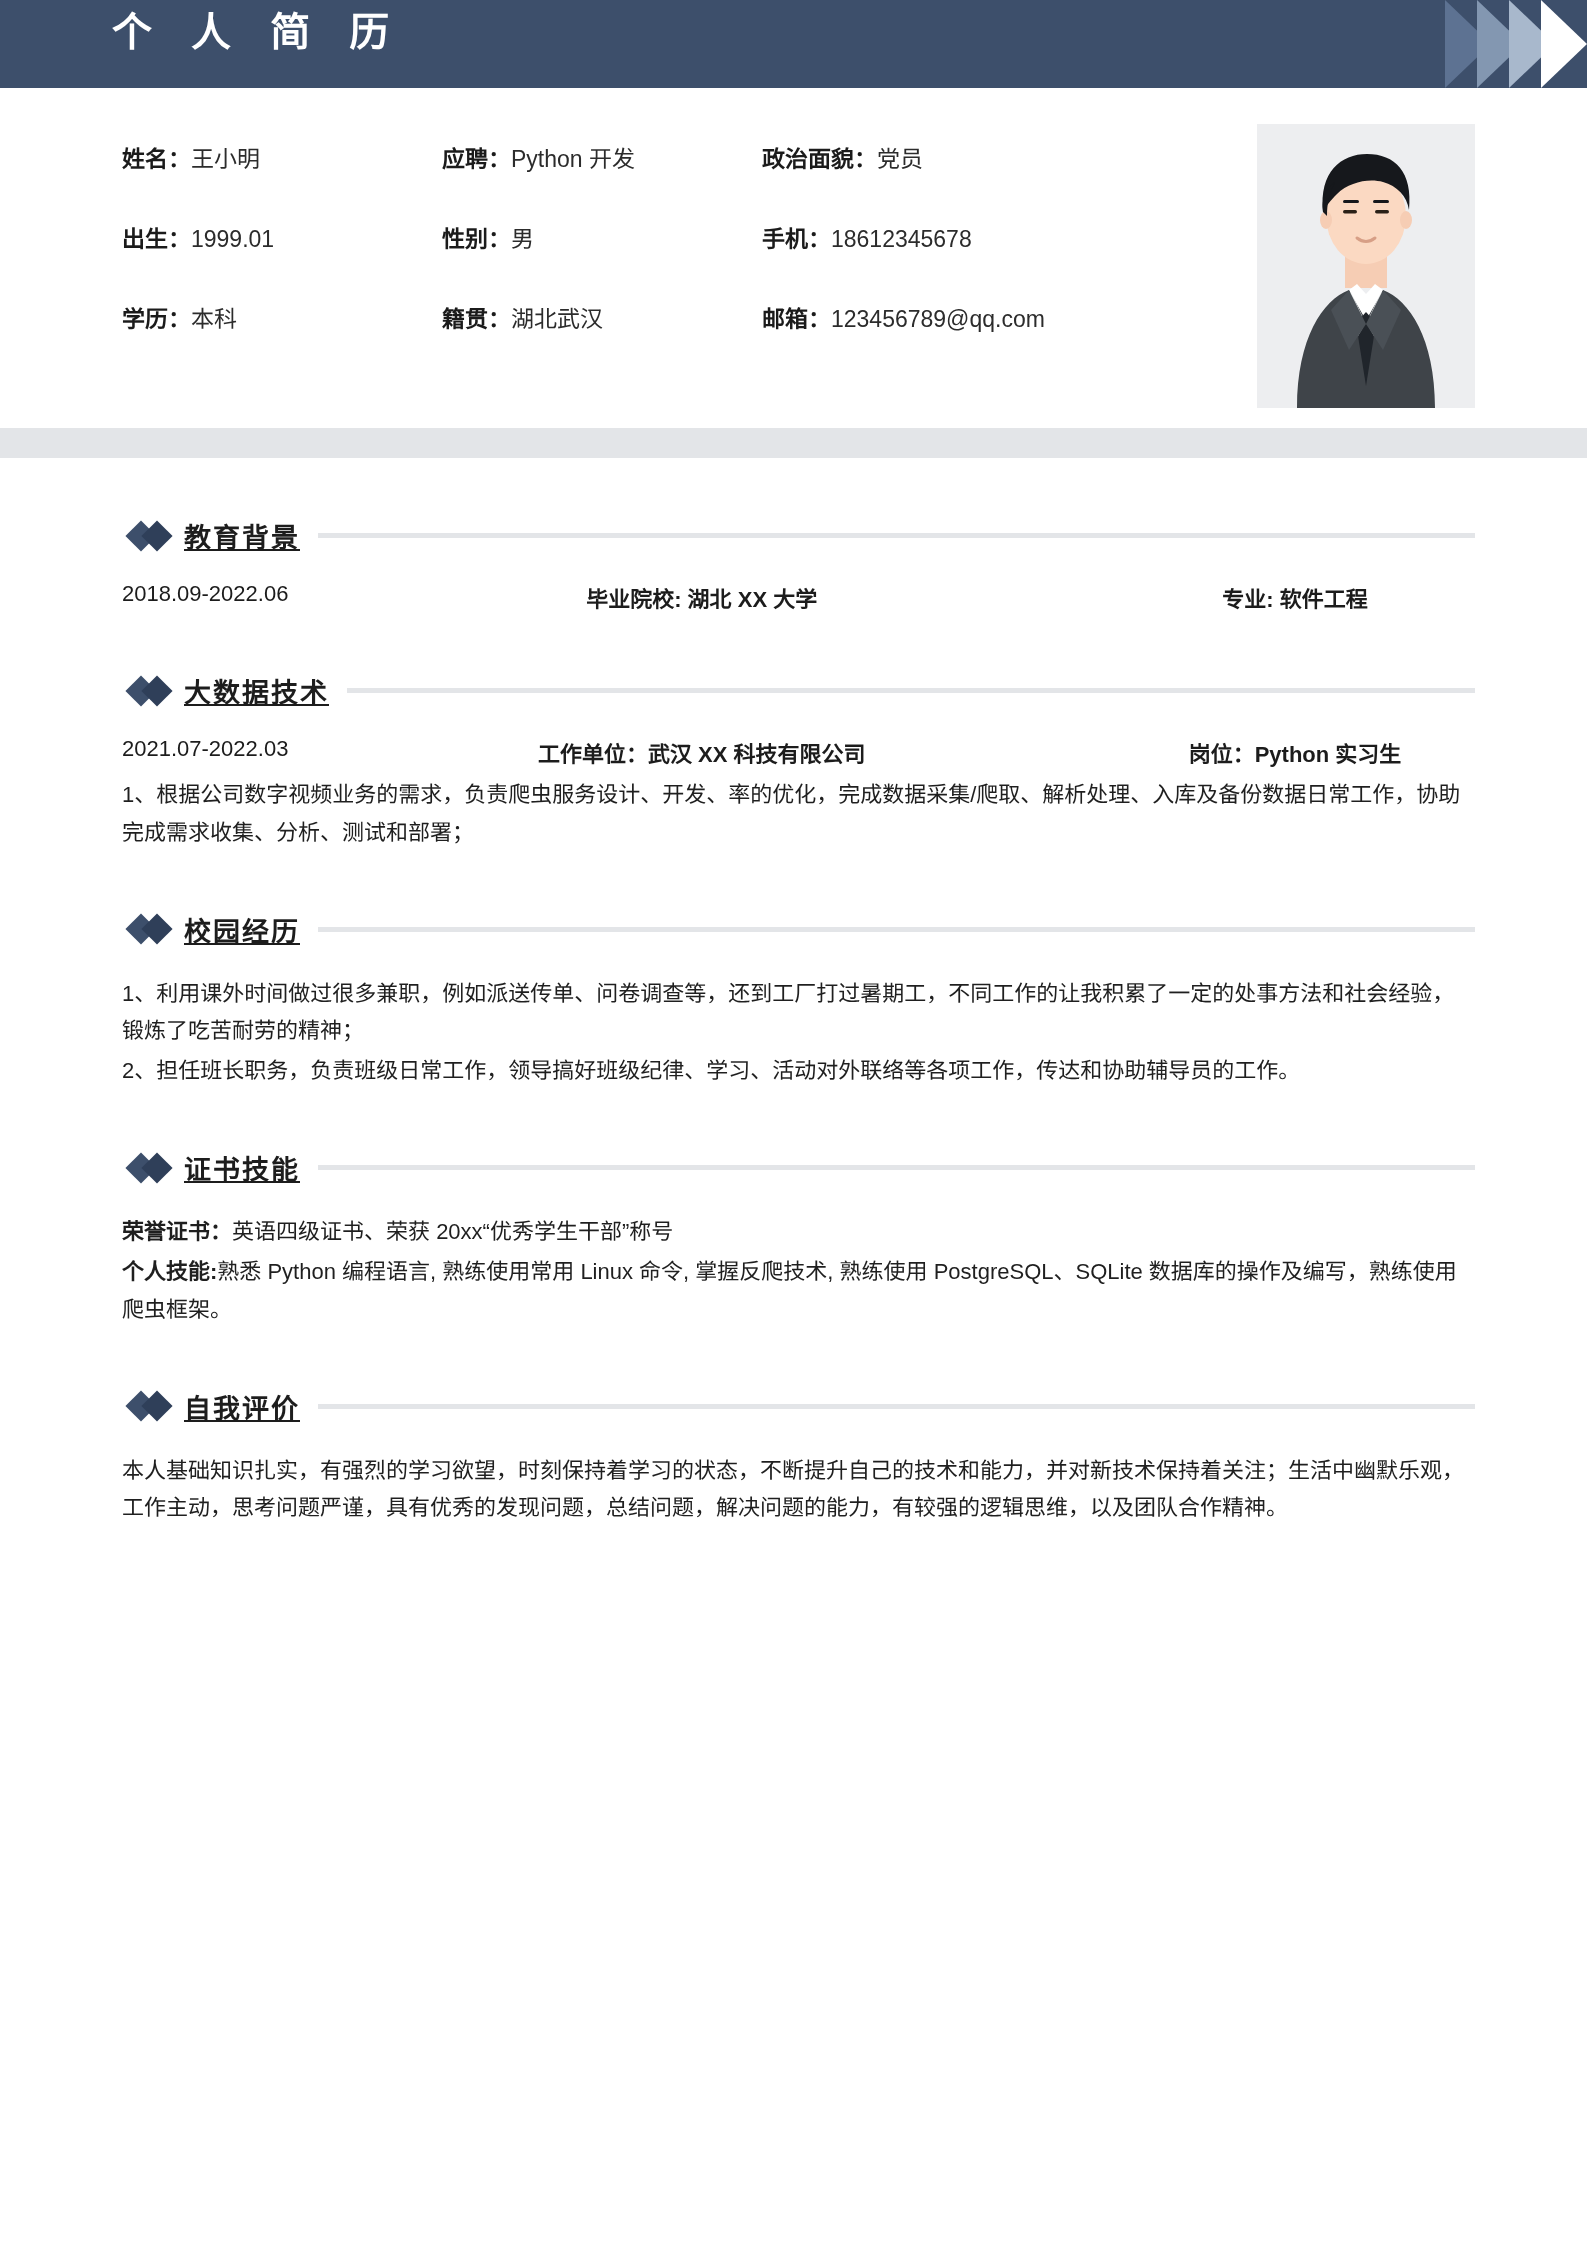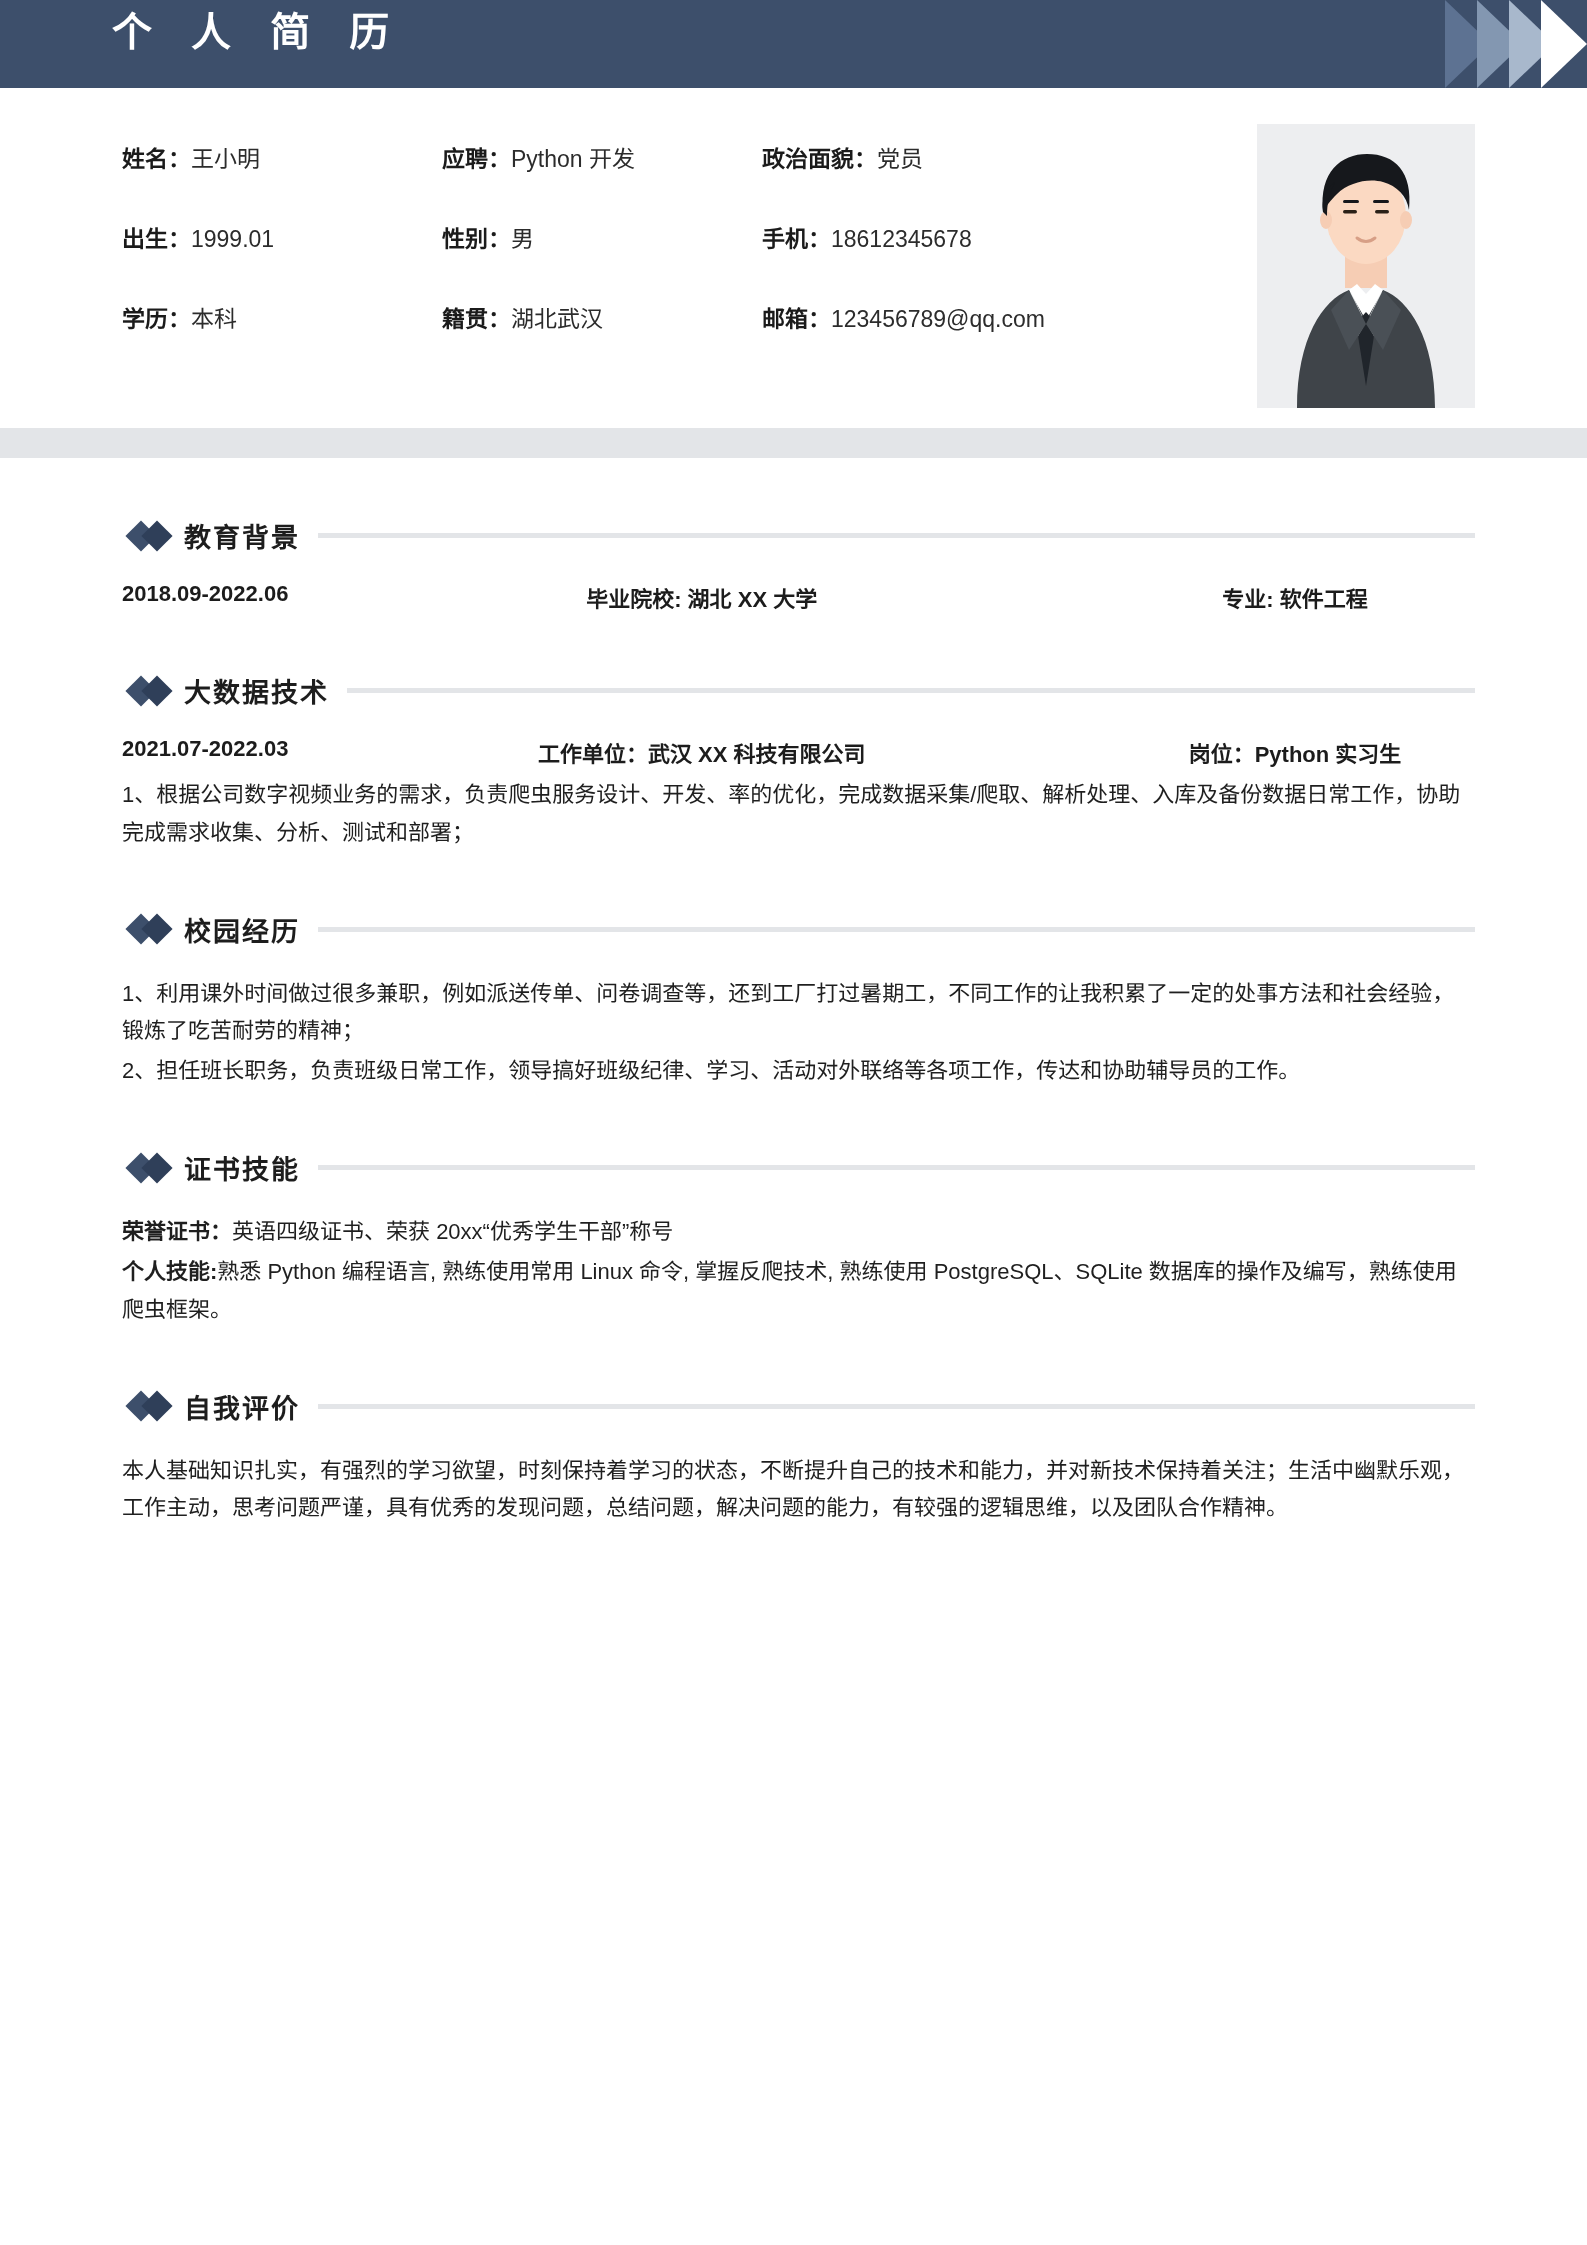--- a/index.html
+++ b/index.html
@@ -105,37 +105,38 @@
     transform: rotate(45deg);
   }
   .dia.second { background: #2f3f59; margin-left: -6px; }
   .sec-title {
     font-size: 27px;
     font-weight: bold;
     color: #1d1d1d;
     letter-spacing: 2px;
     white-space: nowrap;
     margin-right: 18px;
+    text-decoration: underline;
   }
   .sec-rule {
     flex: 1;
     height: 5px;
     background: #e3e5e8;
   }
 
   .row3 {
     display: flex;
     justify-content: space-between;
     align-items: flex-start;
     font-size: 22px;
     color: #1c1c1c;
     margin-bottom: 8px;
     gap: 20px;
   }
-  .row3 .c-left { flex: 0 0 auto; font-weight: bold; }
+  .row3 .c-left { flex: 0 0 auto; font-weight: normal; }
   .row3 .c-mid { flex: 1 1 auto; text-align: center; font-weight: bold; }
   .row3 .c-right { flex: 0 0 360px; text-align: center; font-weight: bold; }
 
   .para {
     font-size: 22px;
     line-height: 1.72;
     color: #1f1f1f;
     margin-top: 6px;
   }
   .para.tight { margin-top: 2px; }

